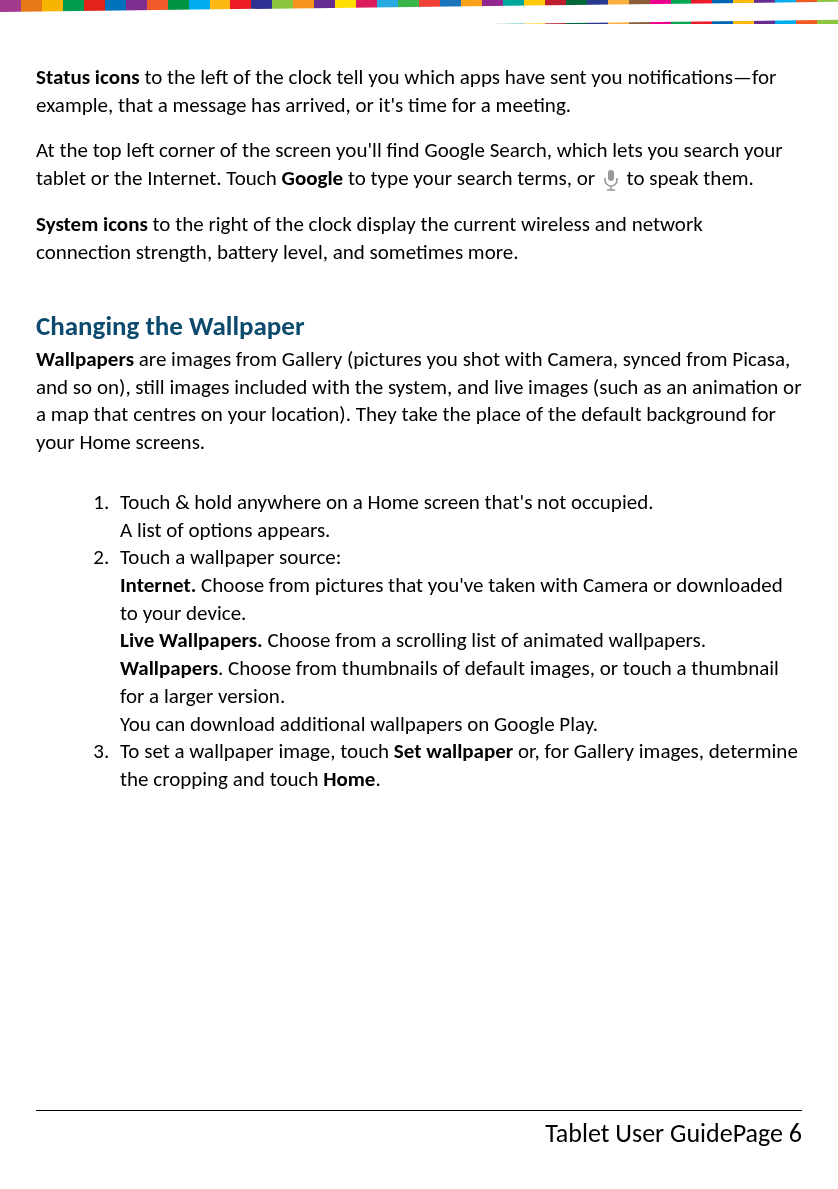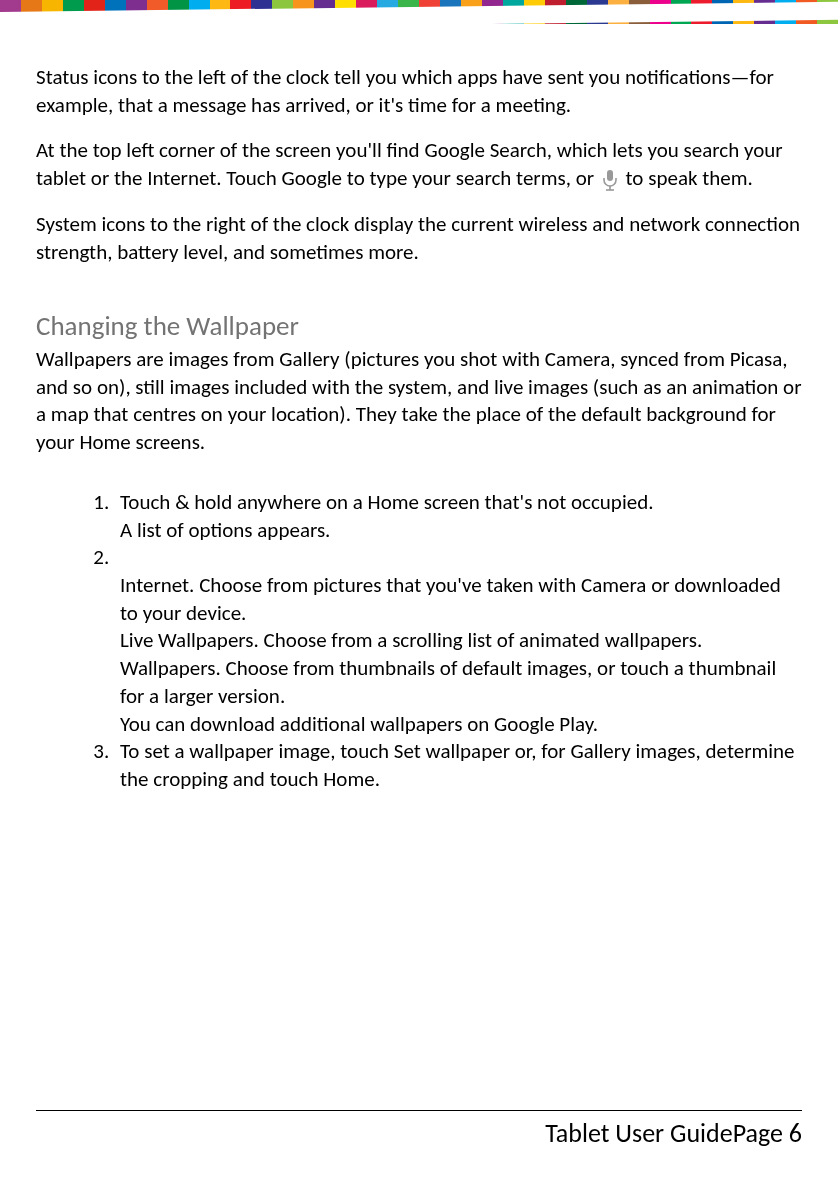--- a/index.html
+++ b/index.html
@@ -31,40 +31,40 @@
     height: 18px;
     background: #fff;
     transform: skewY(-0.7deg);
     transform-origin: left bottom;
   }
   .content {
     padding: 40px 36px 0 36px;
     line-height: 1.32;
   }
   .para { margin-bottom: 18px; }
-  .bold { font-weight: 400; text-align: center; }
+  .bold { font-weight: 700; text-align: center; }
   ul.bullets {
     list-style: disc;
     padding-left: 78px;
     margin-bottom: 18px;
   }
   ul.bullets li { padding-left: 6px; }
   .mic-icon {
     display: inline-block;
     vertical-align: middle;
     width: 18px;
     height: 22px;
     position: relative;
     margin: 0 2px;
   }
   .mic-icon svg { display: block; }
   h2.section-title {
-    color: #737373;
+    color: #0c4a6e;
     font-size: 27px;
-    font-weight: 400;
+    font-weight: 700;
     margin-top: 42px;
     margin-bottom: 2px;
   }
   ol.steps {
     list-style: decimal;
     padding-left: 78px;
     margin-top: 32px;
     margin-bottom: 18px;
   }
   ol.steps li {
@@ -158,21 +158,21 @@
   <p class="para" style="margin-bottom:0">
     <span class="bold">Wallpapers</span><span> are images from Gallery (pictures you shot with Camera, synced from Picasa, and so on), still images included with the system, and live images (such as an animation or a map that centres on your location). They take the place of the default background for your Home screens.</span>
   </p>
 
   <ol class="steps">
     <li>
       <span>Touch &amp; hold anywhere on a Home screen that's not occupied.</span><br>
       <span>A list of options appears.</span>
     </li>
     <li>
-      <br>
+      <span>Touch a wallpaper source:</span><br>
       <span class="bold">Internet.</span><span> Choose from pictures that you've taken with Camera or downloaded to your device.</span><br>
       <span class="bold">Live Wallpapers.</span><span> Choose from a scrolling list of animated wallpapers.</span><br>
       <span class="bold">Wallpapers</span><span>. Choose from thumbnails of default images, or touch a thumbnail for a larger version.</span><br>
       <span>You can download additional wallpapers on Google Play.</span>
     </li>
     <li>
       <span>To set a wallpaper image, touch </span><span class="bold">Set wallpaper</span><span> or, for Gallery images, determine the cropping and touch </span><span class="bold">Home</span><span>.</span>
     </li>
   </ol>
 

